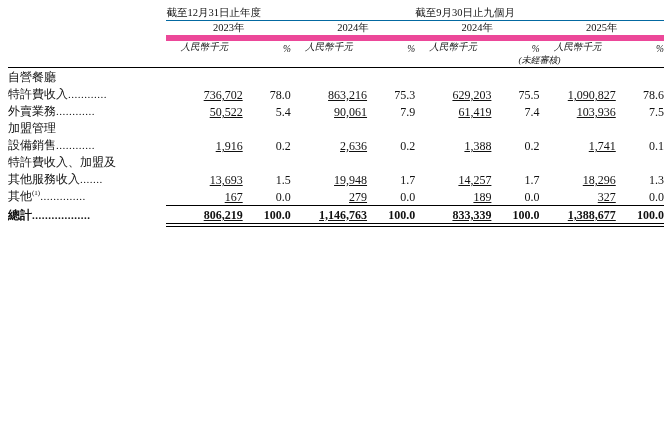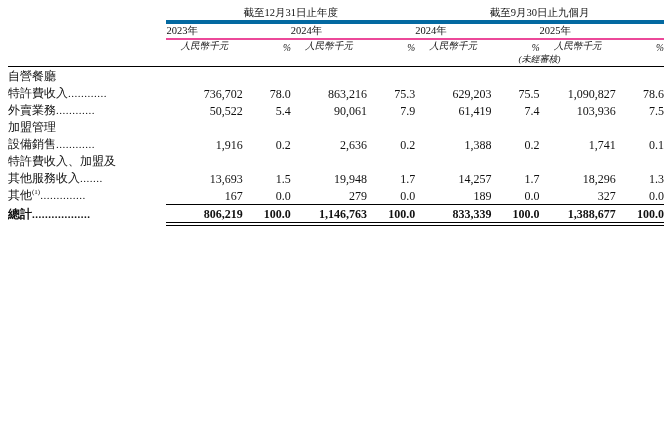--- a/index.html
+++ b/index.html
@@ -31,30 +31,30 @@
     padding: 0;
     vertical-align: bottom;
     font-weight: normal;
   }
   
   col.c-label { width: 158px; }
   col.c-num   { width: 76px; }
   col.c-pct   { width: 48px; }
 
   .hdr-group {
+    font-size: 10.5px;
+    padding-bottom: 2px;
+    border-bottom: 1px solid #0369a1;
+  }
+  .hdr-year {
     text-align: center;
     font-size: 10.5px;
+    padding-top: 3px;
     padding-bottom: 2px;
-    border-bottom: 4px solid #0369a1;
-  }
-  .hdr-year {
-    font-size: 10.5px;
-    padding-top: 3px;
-    padding-bottom: 2px;
-    border-bottom: 2px solid #ec4899;
+    border-bottom: 6px solid #ec4899;
     font-weight: bold;
   }
   .hdr-unit {
     text-align: center;
     font-size: 9.5px;
     font-style: italic;
     padding-top: 4px;
     padding-bottom: 1px;
     margin-top: 16px;
   }
@@ -96,20 +96,21 @@
   .indent {
     padding-left: 26px;
   }
   .num {
     text-align: right;
     font-size: 12px;
     padding-top: 3px;
     padding-bottom: 3px;
     padding-right: 2px;
     white-space: nowrap;
+    text-decoration: underline;
   }
   .pct {
     text-align: right;
     font-size: 12px;
     padding-top: 3px;
     padding-bottom: 3px;
     padding-right: 4px;
     white-space: nowrap;
   }
   .total .rowlabel,

